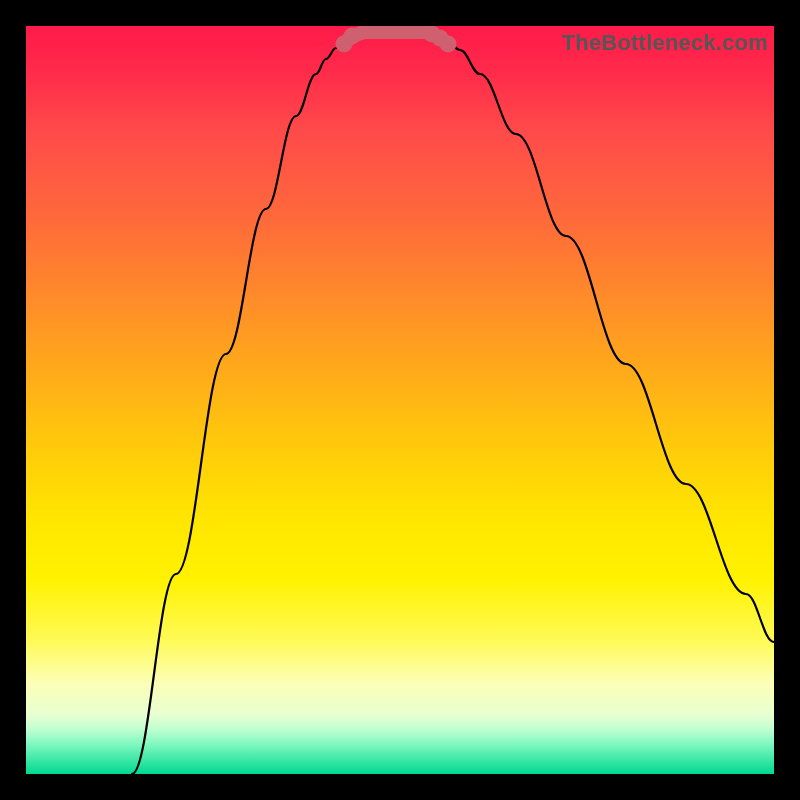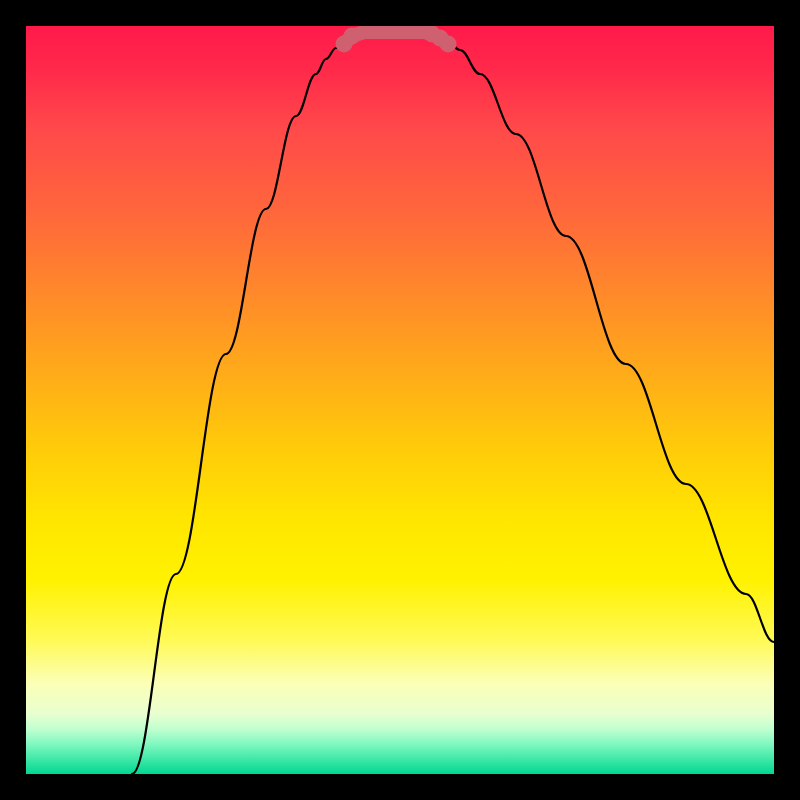--- a/index.html
+++ b/index.html
@@ -57,20 +57,21 @@
     width: 748px;
     height: 748px;
     pointer-events: none;
   }
 </style>
 </head>
 <body>
 
 <div class="container">
   <div class="plot-area">
+    <div class="watermark">TheBottleneck.com</div>
     <svg class="curve" viewBox="0 0 748 748" preserveAspectRatio="none">
       <path id="main-curve" fill="none" stroke="#000000" stroke-width="2.2" stroke-linecap="round" d="M 106 748 C 123.6 748, 132.4 548, 150 548 C 170 548, 180 328, 200 328 C 216 328, 224 183, 240 183 C 252 183, 258 90, 270 90 C 278 90, 282 48, 290 48 C 294 48, 296 33, 300 33 C 304 33, 306 22, 310 22 C 314.8 22, 317.2 13, 322 13 C 326.8 13, 329.2 8, 334 8 C 339.6 8, 342.4 6, 348 6 C 356 6, 360 6, 368 6 C 377.6 6, 382.4 6, 392 6 C 398.4 6, 401.6 8, 408 8 C 412.8 8, 415.2 13, 420 13 C 425.6 13, 428.4 24, 434 24 C 442 24, 446 48, 454 48 C 468.4 48, 475.6 108, 490 108 C 510 108, 520 210, 540 210 C 564 210, 576 338, 600 338 C 624 338, 636 458, 660 458 C 684 458, 696 568, 720 568 C 731.2 568, 736.8 616, 748 616"></path>
       <path id="marker-band" fill="none" stroke="#cf6070" stroke-width="14" stroke-linecap="round" stroke-linejoin="round" d="M 318 18 L 326 10 L 338 6 L 358 6 L 378 6 L 398 6 L 406 8 L 414 12 L 422 18"></path>
       <g id="marker-dots">
           <circle cx="318" cy="18" r="8.5" fill="#cf6070"></circle>
           <circle cx="326" cy="10" r="8.5" fill="#cf6070"></circle>
           <circle cx="406" cy="8" r="8.5" fill="#cf6070"></circle>
           <circle cx="414" cy="12" r="8.5" fill="#cf6070"></circle>
           <circle cx="422" cy="18" r="8.5" fill="#cf6070"></circle>
         </g>

